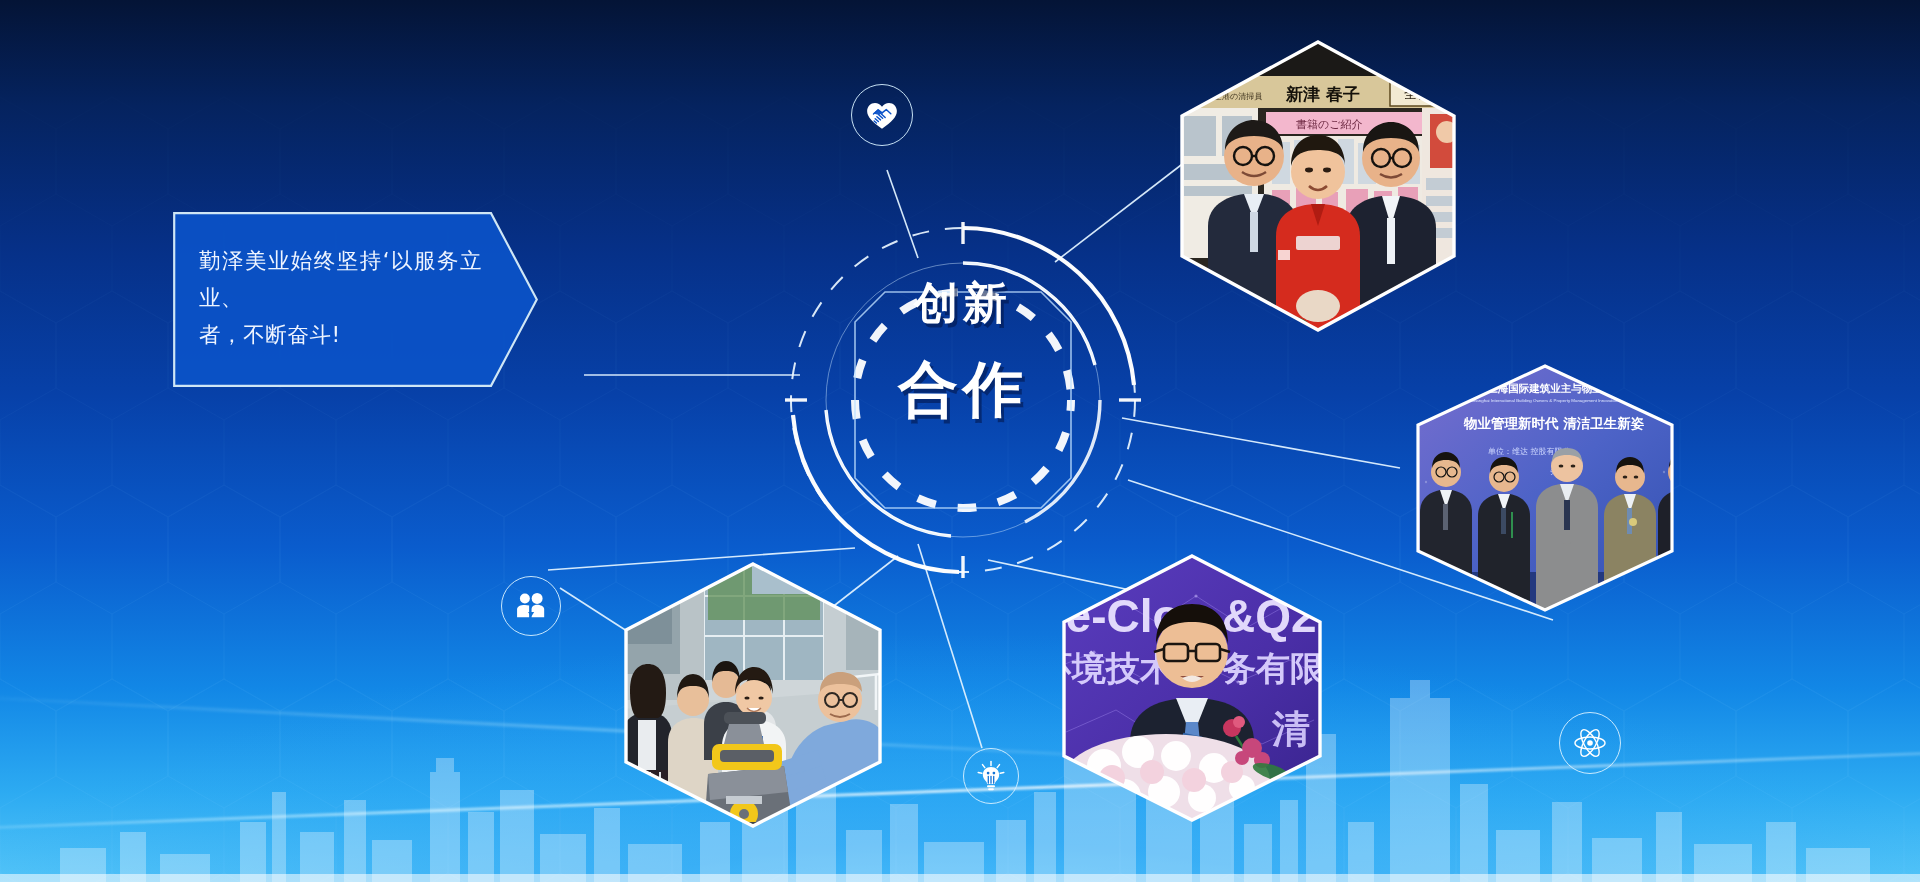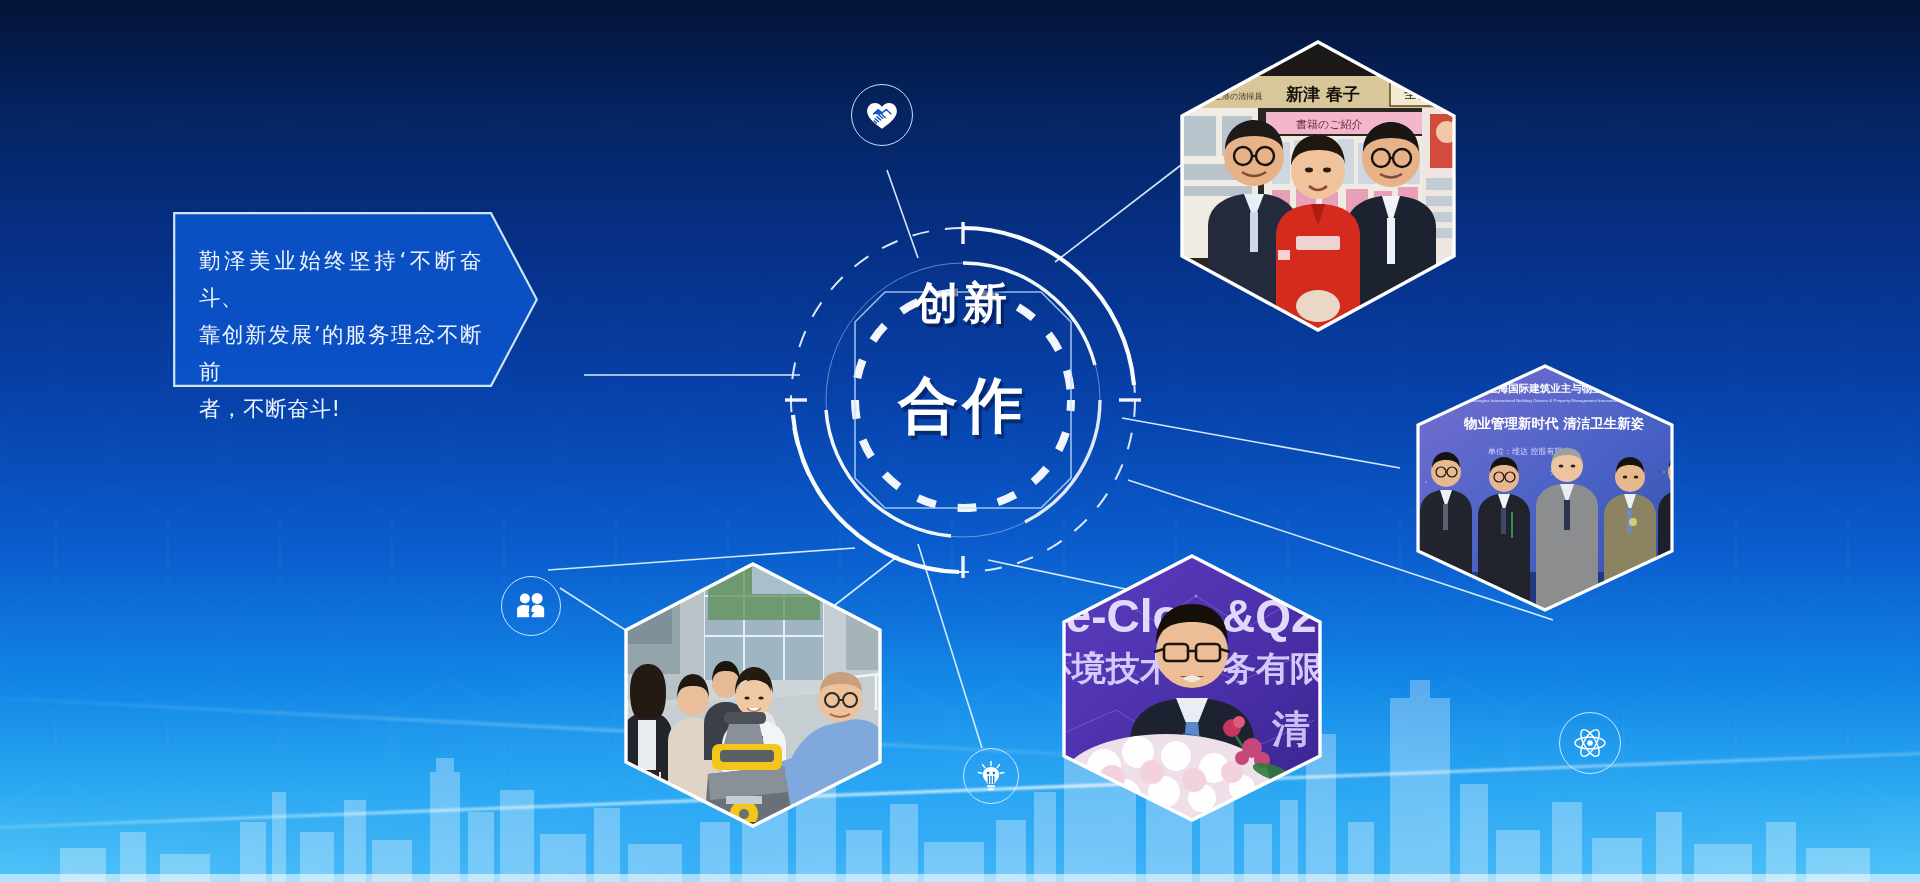--- a/index.html
+++ b/index.html
@@ -57,21 +57,21 @@
   }
   .core svg{position:absolute;inset:0;}
   .core-title{
     position:absolute; left:0; right:0; top:60px;
     text-align:center; color:#ffffff; font-weight:700;
     font-family:"DejaVu Sans","Liberation Sans",sans-serif;
     text-shadow:3px 4px 0 rgba(2,20,70,.55);
     pointer-events:none;
   }
   .core-title .l1{display:block;font-size:44px;line-height:86px;letter-spacing:5px;}
-  .core-title .l2{display:block;font-size:60px;line-height:86px;letter-spacing:5px;margin-top:16px;text-align:center;}
+  .core-title .l2{display:block;font-size:60px;line-height:86px;letter-spacing:5px;text-align:center;}
 
   
   .badge{
     position:absolute; border-radius:50%;
     border:1.6px solid rgba(214,240,255,.92);
     display:flex; align-items:center; justify-content:center;
     background:transparent;
   }
   .badge svg{display:block;}
 
@@ -180,22 +180,21 @@
 
       <path d="M548 570 L855 548"></path>
     </g>
   </svg>
 
   <div class="quote-box">
     <svg class="quote-shape" viewBox="0 0 365 175" preserveAspectRatio="none">
       <path d="M1.2 1.2 H318 L363.8 87.5 L318 173.8 H1.2 Z" fill="#0b52c8" fill-opacity=".92" stroke="#cfe6f5" stroke-width="2.2"></path>
     </svg>
     <div class="quote-text">
-      <div>勤泽美业始终坚持‘不断奋斗、</div>
-      <div>靠创新发展’的服务理念不断前</div>
+      <div>勤泽美业始终坚持‘以服务立业、</div>
       <div>者，不断奋斗!</div>
     </div>
   </div>
 
   <div class="core">
     <svg viewBox="0 0 400 400">
 
       <circle cx="200" cy="200" r="172" fill="none" stroke="#eaf6ff" stroke-width="2" stroke-dasharray="17 16" opacity=".92"></circle>
 
       <g fill="none" stroke="#ffffff" stroke-width="4.2" stroke-linecap="butt" opacity=".98">

